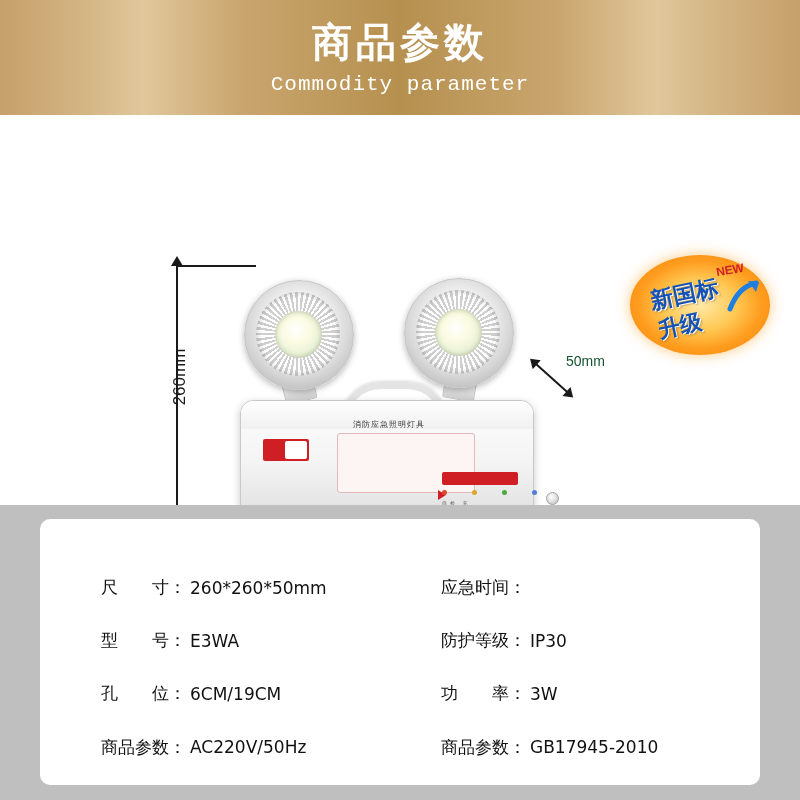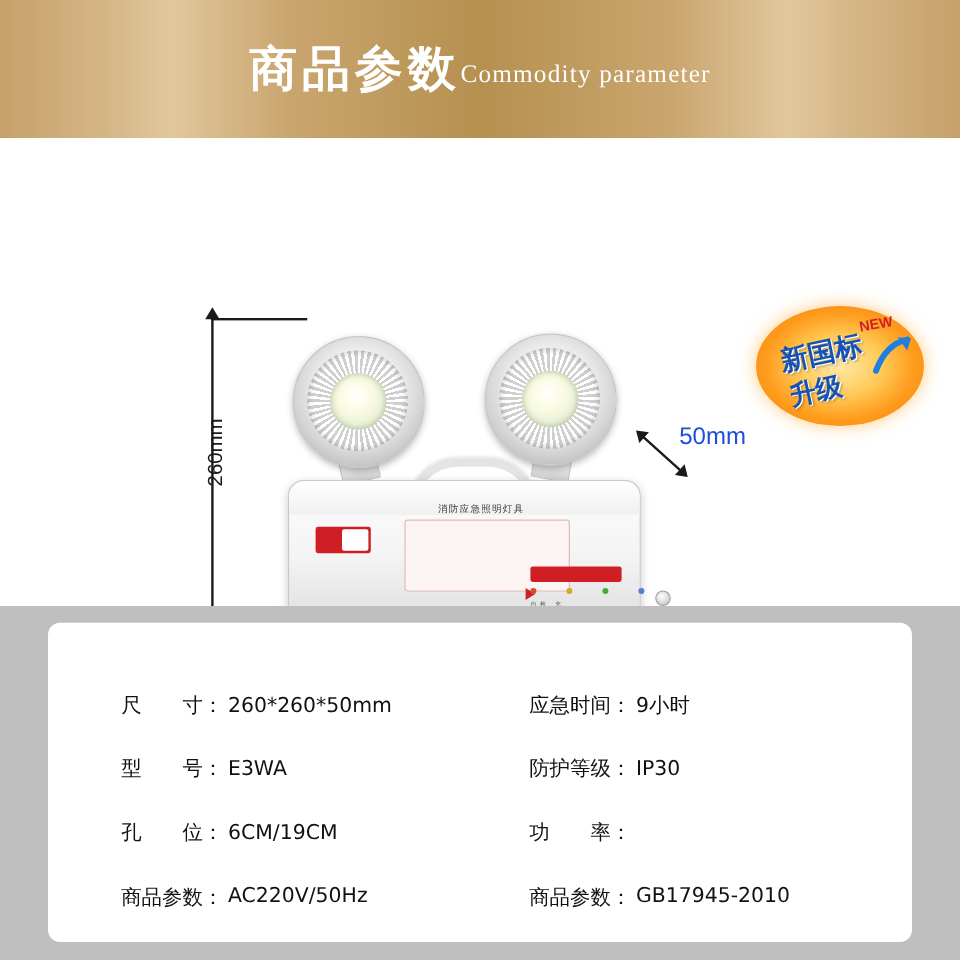--- a/index.html
+++ b/index.html
@@ -10,29 +10,29 @@
   }
   .page{position:relative;width:800px;height:800px;}
 
   
   .banner{
     position:absolute;left:0;top:0;width:800px;height:115px;
     background:linear-gradient(90deg,#c6a06a 0%, #d3b483 10%, #e0c79c 18%, #caa66f 30%, #b5904f 50%, #caa66f 70%, #e0c79c 82%, #d3b483 90%, #c6a06a 100%);
   }
   .banner-inner{
     position:absolute;left:0;top:0;width:800px;height:115px;
-    display:flex;flex-direction:row;align-items:center;justify-content:center;
+    display:flex;flex-direction:column;align-items:center;justify-content:center;
   }
   .banner-cn{
     font-family:"DejaVu Sans", sans-serif;
     font-size:40px;font-weight:bold;color:#ffffff;letter-spacing:4px;
     line-height:46px;
   }
   .banner-en{
-    font-family:Liberation Serif, serif;
+    font-family:Liberation Mono, monospace;
     font-size:21px;color:#ffffff;letter-spacing:1px;margin-top:8px;
   }
 
   
   .photo{
     position:absolute;left:0;top:115px;width:800px;height:390px;background:#ffffff;
   }
 
   
   .v-dim{position:absolute;left:176px;top:150px;width:2px;height:270px;background:#1a1a1a;}
@@ -70,21 +70,21 @@
     transform:rotate(42deg);transform-origin:left center;
   }
   .d-dim:before{
     content:"";position:absolute;left:-8px;top:-5px;width:0;height:0;
     border-top:6px solid transparent;border-bottom:6px solid transparent;border-right:9px solid #1a1a1a;
   }
   .d-dim:after{
     content:"";position:absolute;right:-8px;top:-5px;width:0;height:0;
     border-top:6px solid transparent;border-bottom:6px solid transparent;border-left:9px solid #1a1a1a;
   }
-  .d-label{position:absolute;left:566px;top:238px;font-size:20px;color:#1d4ed8;}
+  .d-label{position:absolute;left:566px;top:238px;font-size:14px;color:#14532d;}
 
   
   .lamp{position:absolute;left:232px;top:155px;width:310px;height:275px;}
   .head{
     position:absolute;width:108px;height:108px;border-radius:50%;
     background:radial-gradient(circle at 50% 42%, #ffffff 0%, #f2f2f2 38%, #d7d7d7 62%, #b9b9b9 84%, #9d9d9d 100%);
     box-shadow:0 2px 6px rgba(0,0,0,.28);
     border:1px solid #c6c6c6;
   }
   .head .ring{
@@ -125,21 +125,21 @@
     background:#cf1f24;border-radius:2px;
   }
   .logo-badge .lb-txt{
     position:absolute;right:2px;top:2px;width:22px;height:18px;background:#ffffff;border-radius:2px;
   }
   .panel{
     position:absolute;left:96px;top:32px;width:136px;height:58px;
     background:#fdf4f4;border:1px solid #e3b9bb;border-radius:3px;
   }
   .panel-title{
-    position:absolute;left:124px;top:18px;font-size:8px;color:#3a3a3a;letter-spacing:1px;
+    position:absolute;left:112px;top:18px;font-size:8px;color:#3a3a3a;letter-spacing:1px;
     font-family:Liberation Mono, monospace;
   }
   .panel-brand{
     position:absolute;left:104px;top:38px;width:76px;height:13px;background:#cf1f24;border-radius:2px;
   }
   .panel-leds{position:absolute;left:104px;top:56px;width:112px;height:7px;}
   .led{position:absolute;width:5px;height:5px;border-radius:50%;}
   .panel-sub{
     position:absolute;left:104px;top:66px;font-size:5px;color:#555;letter-spacing:3px;
     font-family:"DejaVu Sans", sans-serif;
@@ -285,34 +285,34 @@
   </div>
 
   <div class="spec-wrap">
     <div class="spec-card">
       <div class="spec-table">
 
         <div class="spec-row">
           <span class="sp-label">尺　　寸：</span>
           <span class="sp-value">260*260*50mm</span>
           <span class="sp-label">应急时间：</span>
-          <span class="sp-value">9小时</span>
         </div>
 
         <div class="spec-row">
           <span class="sp-label">型　　号：</span>
           <span class="sp-value">E3WA</span>
           <span class="sp-label">防护等级：</span>
           <span class="sp-value">IP30</span>
         </div>
 
         <div class="spec-row">
           <span class="sp-label">孔　　位：</span>
           <span class="sp-value">6CM/19CM</span>
           <span class="sp-label">功　　率：</span>
+          <span class="sp-value">3W</span>
         </div>
 
 
         <div class="spec-row">
           <span class="sp-label">商品参数：</span>
           <span class="sp-value">AC220V/50Hz</span>
           <span class="sp-label">商品参数：</span>
           <span class="sp-value">GB17945-2010</span>
         </div>
 

